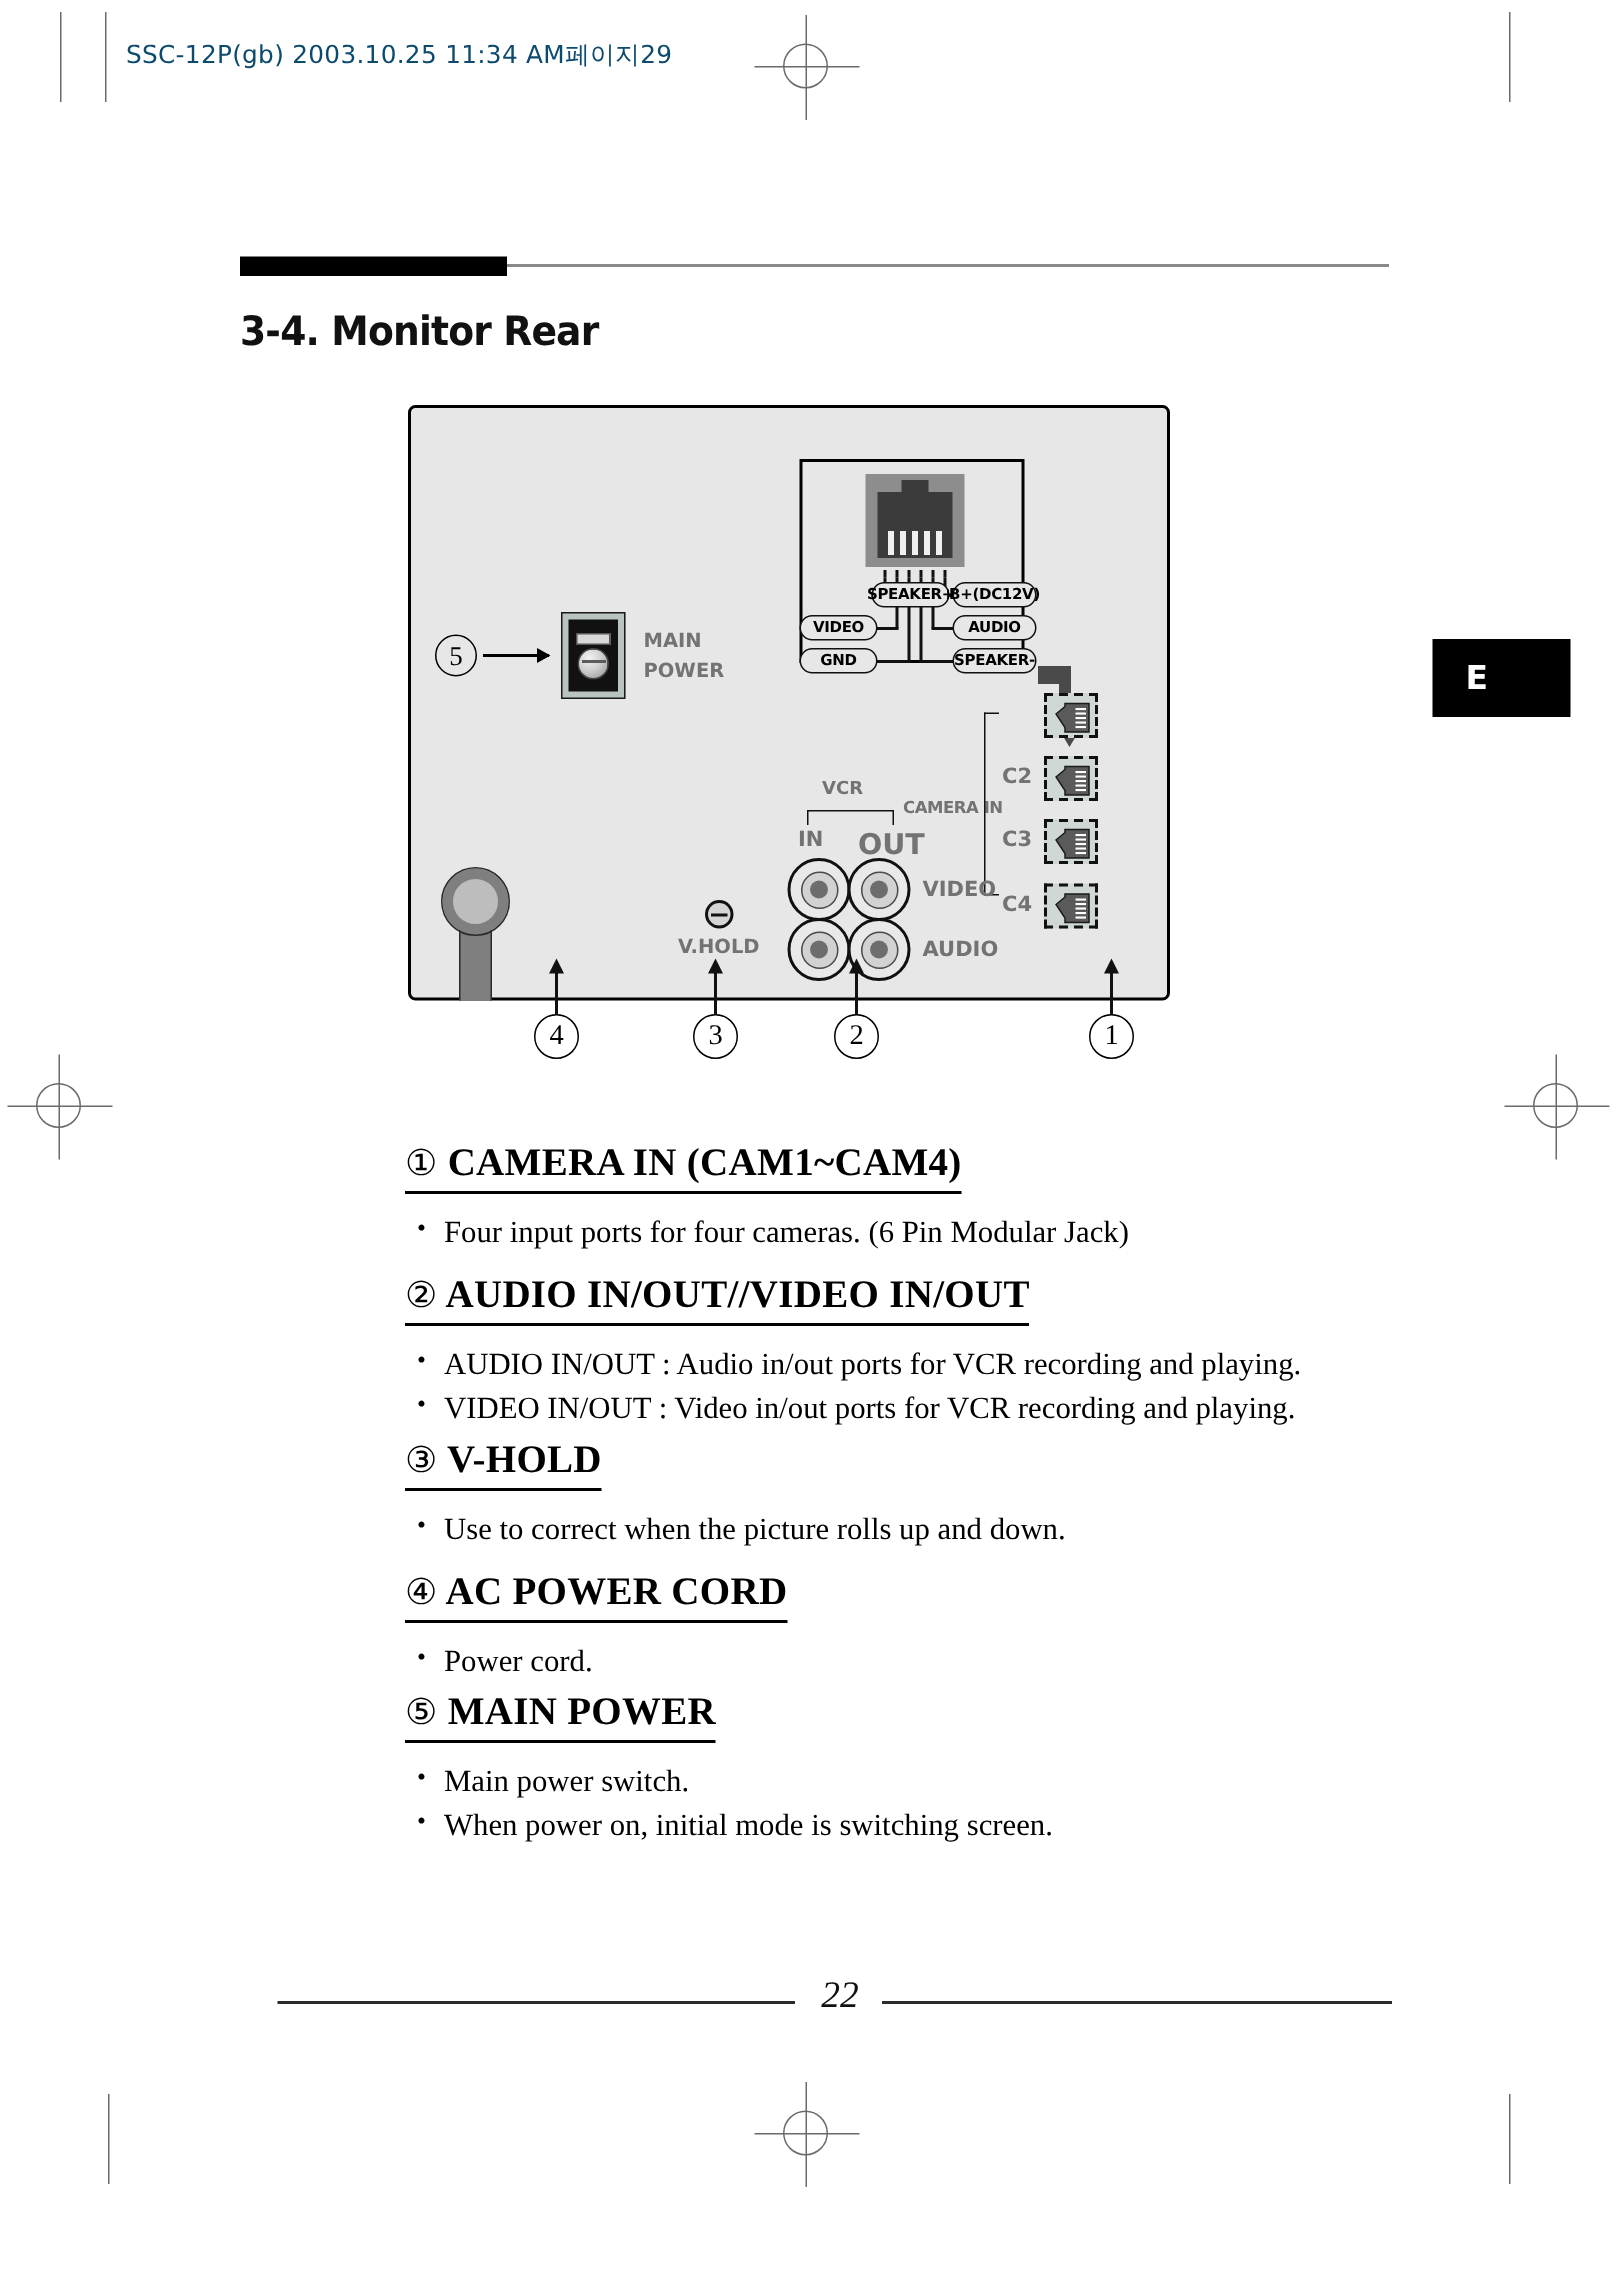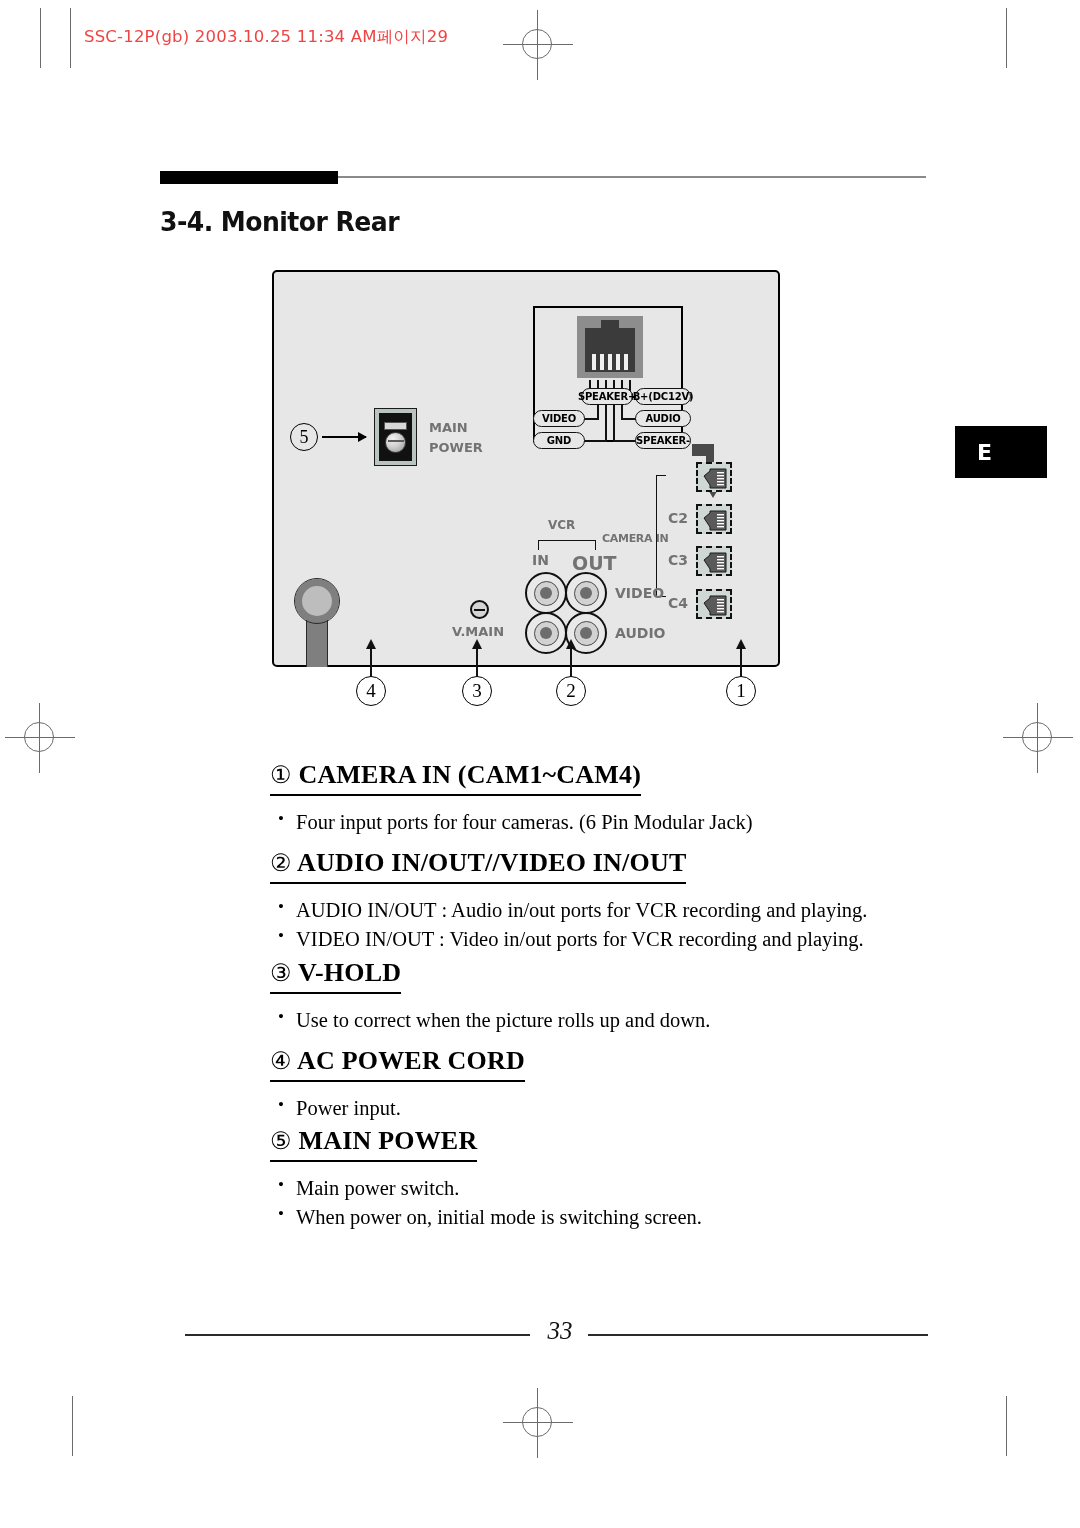--- a/index.html
+++ b/index.html
@@ -56,21 +56,21 @@
     height: 60px;
     background: #6b6b6b;
   }
   .header-text {
     position: absolute;
     left: 84px;
     top: 26px;
     font-family: "DejaVu Sans", "Liberation Sans", sans-serif;
     font-size: 16.5px;
     letter-spacing: 0.2px;
-    color: #ef4444;
+    color: #0c4a6e;
     white-space: nowrap;
   }
 
   
   .title-bar {
     position: absolute;
     left: 160px;
     top: 171px;
     width: 178px;
     height: 13px;
@@ -645,21 +645,21 @@
       </div>
   </div>
   <div class="rca" style="left:291px;top:340px;">
     <div class="rca-mid">
         <div class="rca-pin"></div>
       </div>
   </div>
   <div class="lbl" style="left:341px;top:353px;font-size:14px;">AUDIO</div>
 
   <div class="vhold-screw" style="left:196px;top:328px;"></div>
-  <div class="lbl" style="left:178px;top:352px;font-size:13px;">V.MAIN</div>
+  <div class="lbl" style="left:178px;top:352px;font-size:13px;">V.HOLD</div>
 
   <div class="cord-strap"></div>
   <div class="cord-ring"></div>
 </div>
 
 <div class="cb-arrow" style="left:370px;top:648px;height:36px;"></div>
 <div class="cb-num" style="left:356px;top:676px;">4</div>
 
 <div class="cb-arrow" style="left:476px;top:648px;height:36px;"></div>
 <div class="cb-num" style="left:462px;top:676px;">3</div>
@@ -700,30 +700,30 @@
     <li>Use to correct when the picture rolls up and down.</li>
   </ul>
 </div>
 
 <div class="section" style="top:1046px;">
   <div class="sec-head">
     <span class="num">④</span>
     <span>AC POWER CORD</span>
   </div>
   <ul class="bullets">
-    <li>Power input.</li>
+    <li>Power cord.</li>
   </ul>
 </div>
 
 <div class="section" style="top:1126px;">
   <div class="sec-head">
     <span class="num">⑤</span>
     <span>MAIN POWER</span>
   </div>
   <ul class="bullets">
     <li>Main power switch.</li>
     <li>When power on, initial mode is switching screen.</li>
   </ul>
 </div>
 
 <div class="footer-line-l"></div>
-<div class="footer-num">33</div>
+<div class="footer-num">22</div>
 <div class="footer-line-r"></div>
 
 </body></html>

